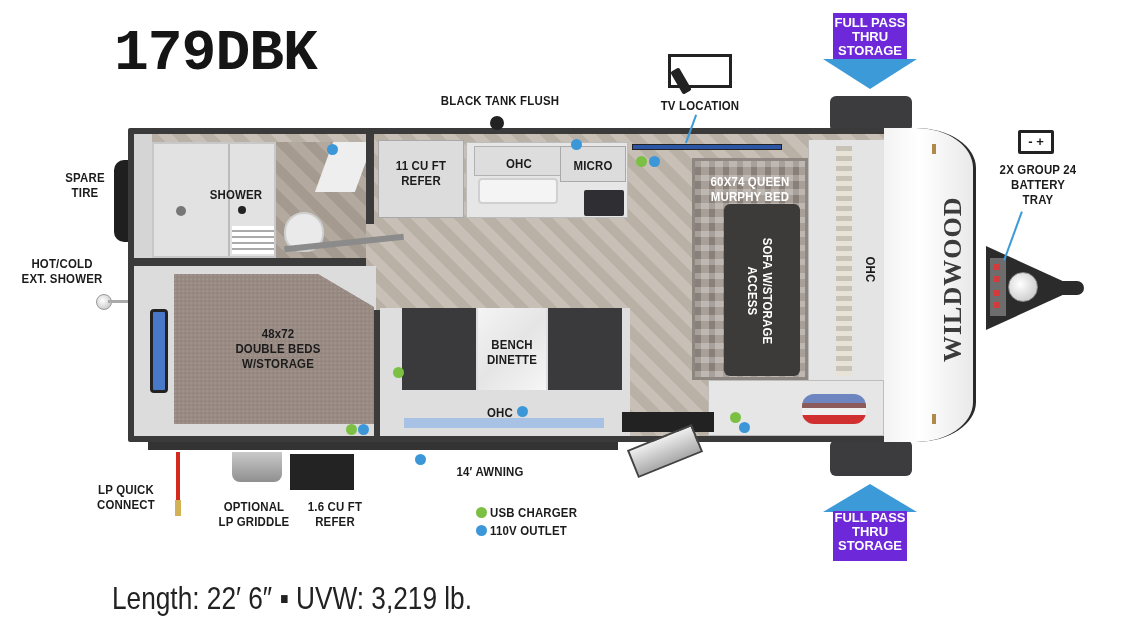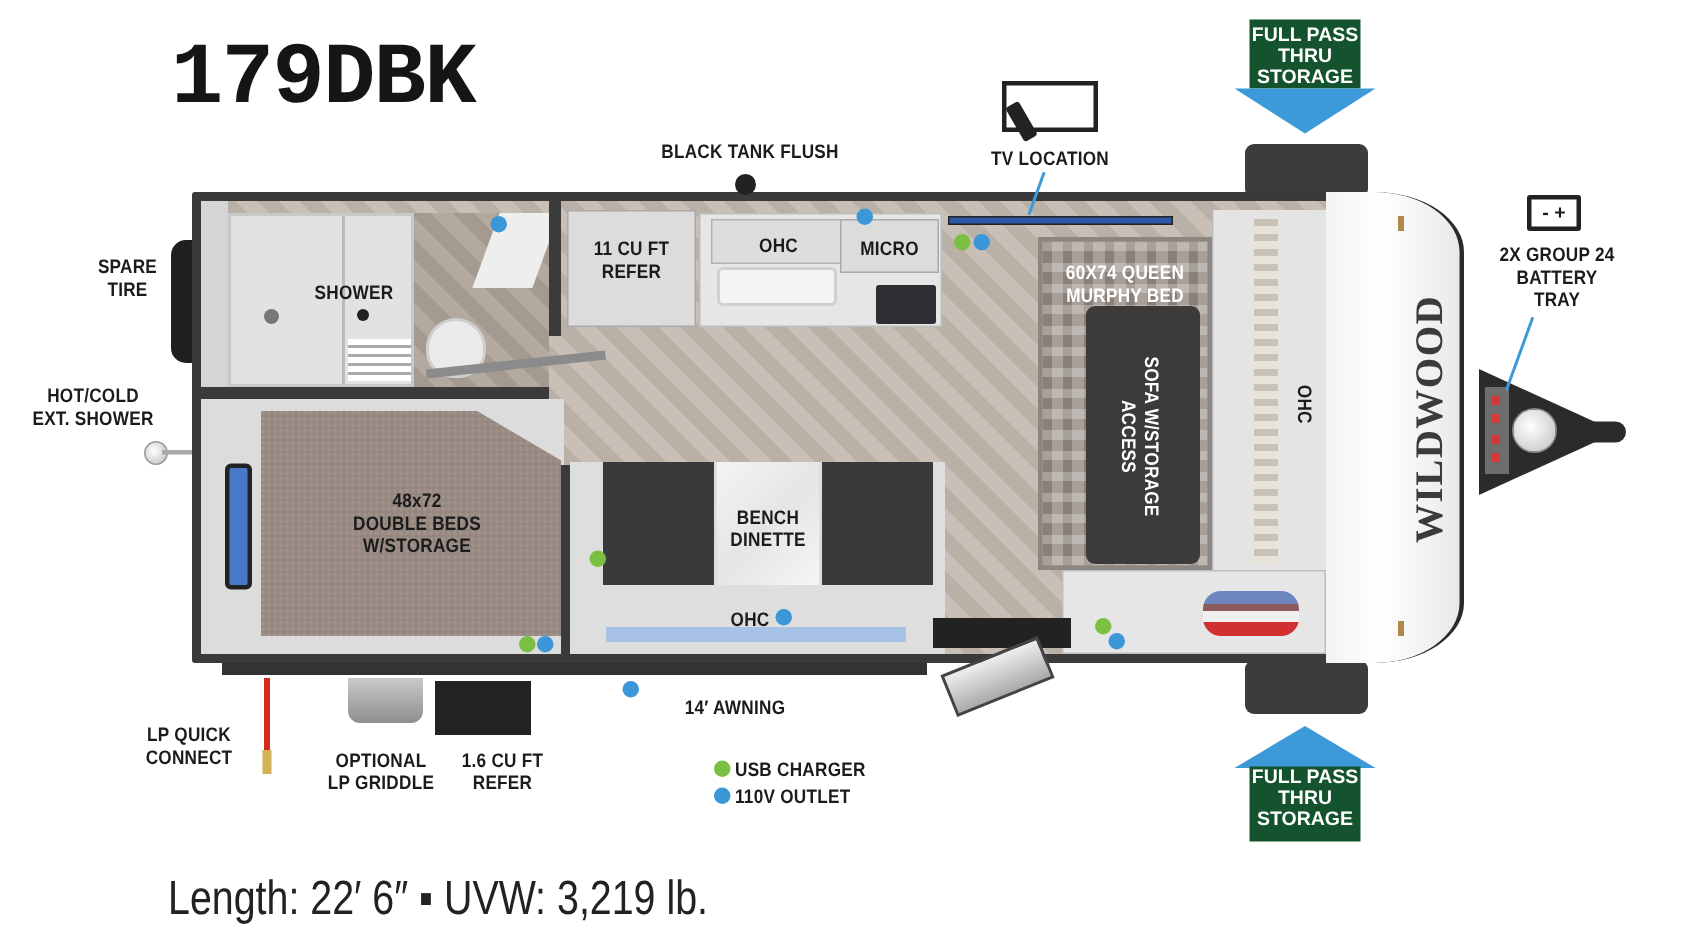--- a/index.html
+++ b/index.html
@@ -21,21 +21,21 @@
   .cab { background: #dcdcdc; border: 1px solid #a9a9a9; }
   .carpet { background: radial-gradient(circle at 30% 30%, #9f928a 0 1px, transparent 2px) 0 0/4px 4px, #958780; }
   .dark { background: #3a3a3c; }
   .plaid { background:
       repeating-linear-gradient(0deg, rgba(255,255,255,0.25) 0 6px, transparent 6px 14px),
       repeating-linear-gradient(90deg, rgba(80,70,65,0.35) 0 6px, transparent 6px 14px),
       #a89f98; }
   .dot { position: absolute; width: 11px; height: 11px; border-radius: 50%; }
   .dot.usb { background: #7bc043; }
   .dot.outlet { background: #3b97d8; }
-  .arrow-box { position: absolute; background: #14532d; color: #fff; font-weight: bold; font-size: 13px; line-height: 14px; text-align: center; }
+  .arrow-box { position: absolute; background: #6d28d9; color: #fff; font-weight: bold; font-size: 13px; line-height: 14px; text-align: center; }
   .frontcap { left: 884px; top: 128px; width: 92px; height: 314px; background: linear-gradient(90deg, #f3f3f3, #ffffff 40%, #e9e9e9); border-radius: 0 60px 60px 0 / 0 40px 40px 0; border-right: 3px solid #2a2a2a; }
   .wheelwell { background: #3c3c3e; border-radius: 6px; }
 </style>
 </head>
 <body>
 
 <div class="title">179DBK</div>
 
 <div>
   <div class="arrow-box" style="left:833px; top:13px; width:74px; height:46px; padding-top:3px;">

